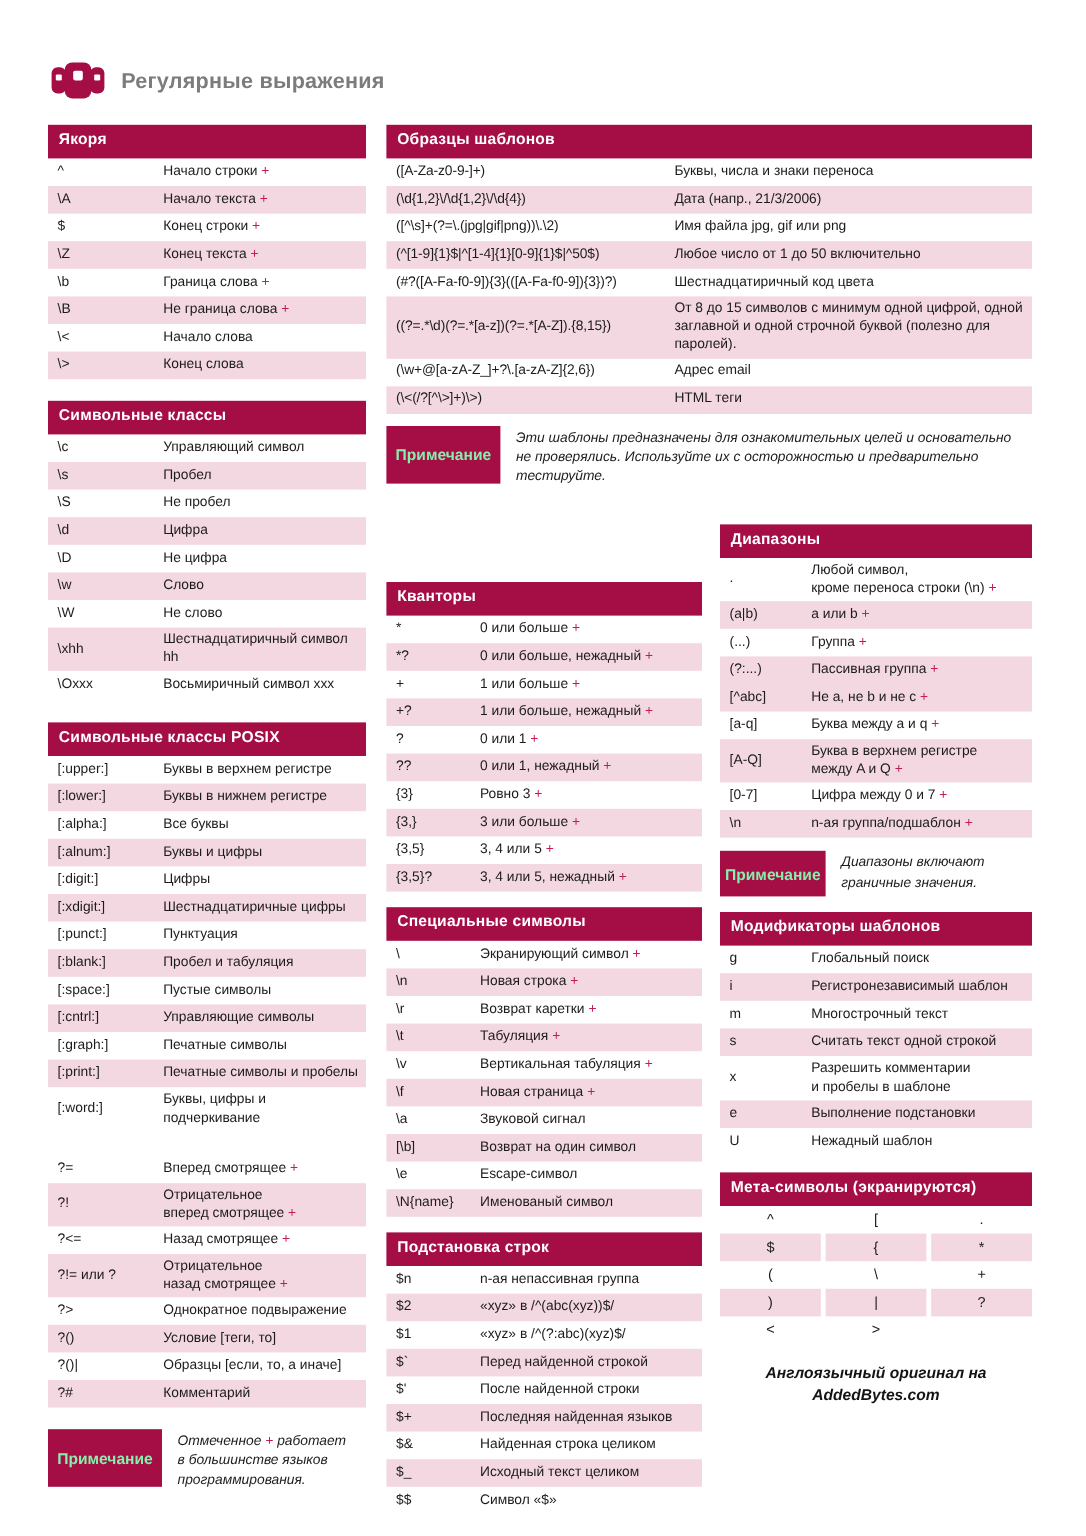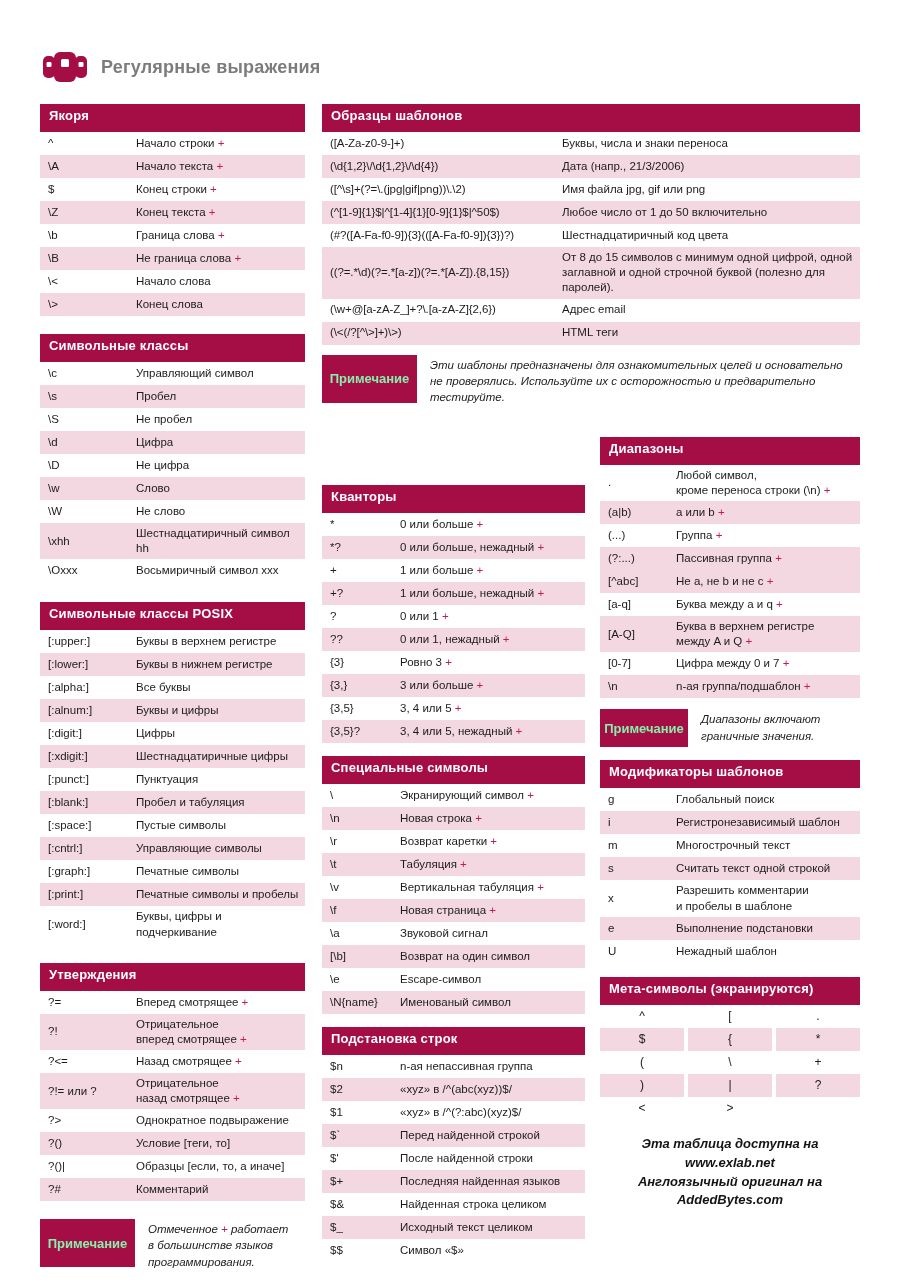--- a/index.html
+++ b/index.html
@@ -205,21 +205,20 @@
             <div class="cell sym">[:print:]</div>
             <div class="cell desc">Печатные символы и пробелы</div>
           </div>
           <div class="trow">
             <div class="cell sym">[:word:]</div>
             <div class="cell desc">Буквы, цифры и подчеркивание</div>
           </div>
         </div>
     </div>
     <div class="section t-left" style="margin-top:20px;">
-      <div class="sec-head">Утверждения</div>
       <div>
           <div class="trow">
             <div class="cell sym">?=</div>
             <div class="cell desc">Вперед смотрящее<span class="plus"> +</span></div>
           </div>
           <div class="trow alt">
             <div class="cell sym">?!</div>
             <div class="cell desc">Отрицательное
 вперед смотрящее<span class="plus"> +</span></div>
           </div>
@@ -550,20 +549,19 @@
                 <div class="meta-cell">?</div>
               </div>
               <div class="meta-row">
                 <div class="meta-cell">&lt;</div>
                 <div class="meta-cell">&gt;</div>
                 <div class="meta-cell"></div>
               </div>
             </div>
         </div>
         <div class="footer">
-          <div>Эта таблица доступна на www.exlab.net</div>
           <div>Англоязычный оригинал на AddedBytes.com</div>
         </div>
       </div>
     </div>
 
   </div>
 </div>
 
 </body></html>

